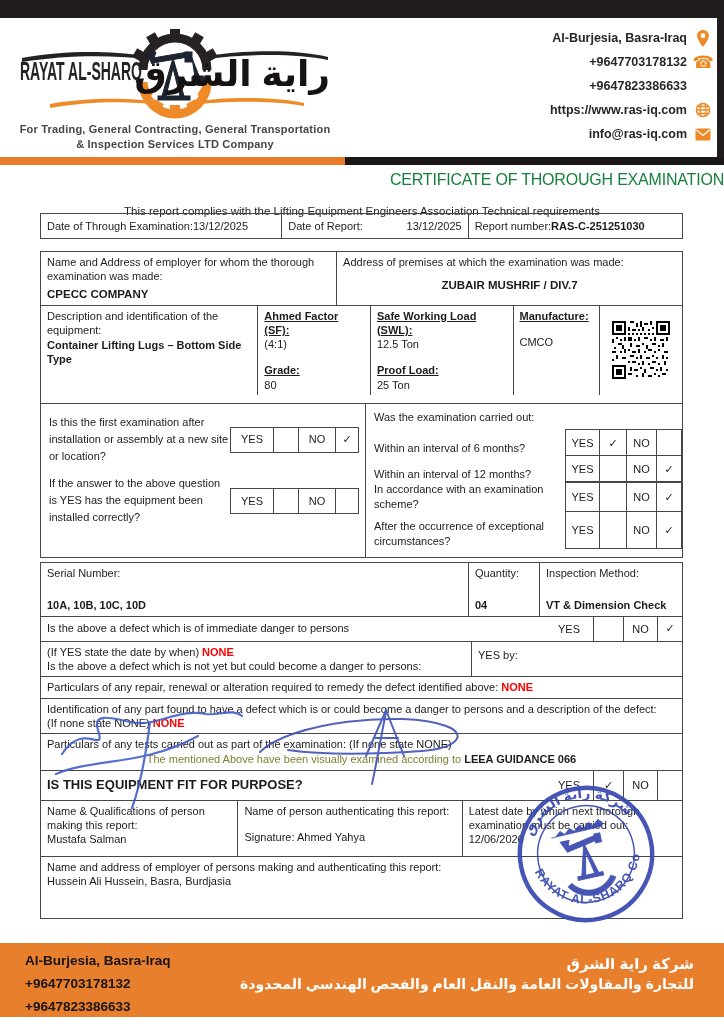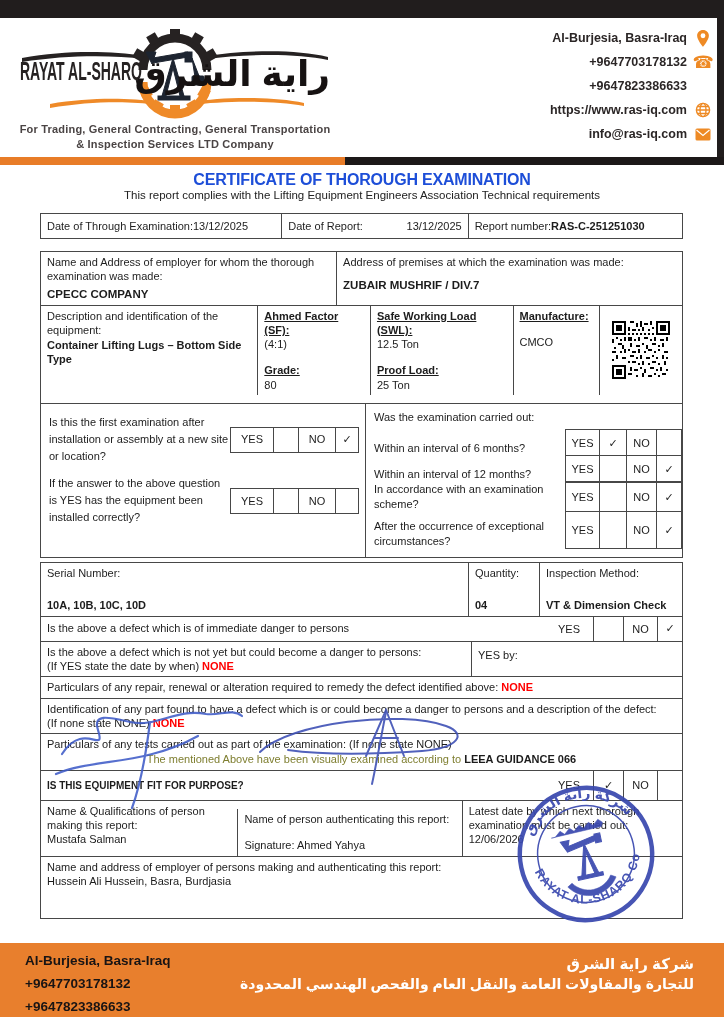--- a/index.html
+++ b/index.html
@@ -17,22 +17,22 @@
   .contact-row { display:flex; justify-content:flex-end; align-items:center; gap:7px; height:24px; }
   .contact-text { font-size:12.5px; font-weight:bold; color:#2b2626; }
   .icon-slot { width:18px; height:18px; display:flex; align-items:center; justify-content:center; }
   .phone-glyph { color:#ee8a25; font-size:17px; line-height:1; font-family:"DejaVu Sans",sans-serif; }
   .divider { position:absolute; left:0; top:157px; width:724px; height:8px; }
   .divider .org { position:absolute; left:0; top:0; width:345px; height:8px; background:#e87c28; }
   .divider .blk { position:absolute; left:345px; top:0; width:379px; height:8px; background:#1c1818; }
 
   
   .title-block { position:absolute; left:0; top:171px; width:724px; text-align:center; }
-  .cert-title { font-size:16px; font-weight:bold; color:#1d4ed8; letter-spacing:-.2px; }
-  .cert-sub { font-size:11.5px; color:#222; margin-top:0; }
+  .cert-title { font-size:16px; font-weight:normal; color:#15803d; letter-spacing:-.2px;text-align:right; }
+  .cert-sub { font-size:11.5px; color:#222; margin-top:16px; }
 
   
   .content { position:absolute; left:40px; top:213px; width:643px; }
   .tbl { border:1px solid #474747; }
   .row { display:flex; align-items:stretch; }
   .row + .row { border-top:1px solid #474747; }
   .cell { padding:3px 6px; font-size:11px; line-height:1.3; }
   .cell + .cell { border-left:1px solid #474747; }
   .lbl { color:#1e1e1e; }
   .b { font-weight:bold; }
@@ -42,21 +42,21 @@
 
   .date-tbl { display:flex; height:26px; }
   .date-tbl .cell { display:flex; align-items:center; white-space:nowrap; }
   .dc1 { width:241px; } .dc2 { width:187px;justify-content:space-between; } .dc3 { width:215px; }
 
   .gap12 { height:12px; } .gap4 { height:4px; }
 
   .c-emp { width:296px; } .c-prem { width:347px; }
   .emp-row { min-height:45px; }
   .emp-val { margin-top:3px; font-weight:bold; font-size:11.5px; }
-  .prem-val { margin-top:9px; font-weight:bold; font-size:11.5px; }
+  .prem-val { margin-top:9px; font-weight:bold; font-size:11.5px;text-align:center; }
 
   .eq-row { min-height:73px; }
   .c-desc { width:217px; } .c-sf { width:113px; } .c-swl { width:143px; } .c-man { width:87px; } .c-qr { width:83px; display:flex; align-items:center; justify-content:center; } .spacer12 { height:12px; }
 
   
   .exam-row { min-height:154px;margin-top:8px; }
   .c-exl { width:324px; padding:10px 6px 4px 8px; }
   .c-exr { width:319px; padding:6px 0 0 8px; }
   .q-line { display:flex; align-items:center; margin-bottom:10px; }
   .q-text { width:188px; font-size:11px; line-height:1.55; }
@@ -83,25 +83,25 @@
   .c-d1 { width:505px; display:flex; align-items:center; }
   .ck4 { display:flex; }
   .ck4 .bx { display:flex; align-items:center; justify-content:center; font-size:11px; border-left:1px solid #474747; }
   .k-yes { width:48px; } .k-c1 { width:30px; } .k-no { width:34px; } .k-c2 { width:25px; }
 
   .c-d2 { width:430px; } .c-d2r { width:211px; padding-top:6px; }
   .full { width:100%; }
   .tests-center { text-align:center; font-size:11px; margin-top:1px; }
 
   .fit-row { height:30px; }
-  .c-fit { width:505px; display:flex; align-items:center; font-size:10px; font-weight:bold; }
+  .c-fit { width:505px; display:flex; align-items:center; font-size:13px; font-weight:bold; }
   .f-yes { width:48px; } .f-c1 { width:30px; } .f-no { width:34px; } .f-c2 { width:25px; }
 
   .sig-row { min-height:56px; }
-  .c-s1 { width:197px; } .c-s2 { width:225px;margin-top:8px; } .c-s3 { width:221px; }
+  .c-s1 { width:197px; } .c-s2 { width:225px; } .c-s3 { width:221px; }
   .emp2-row { min-height:62px; }
 
   
   .sig-overlay { position:absolute; pointer-events:none; }
   .stamp { position:absolute; left:512px; top:780px; width:148px; height:148px; pointer-events:none; }
 
   
   .footer { position:absolute; left:0; top:943px; width:724px; height:74px; background:#e87f2d; }
   .f-left { position:absolute; left:25px; top:7px; }
   .f-left div { font-size:13.5px; font-weight:bold; color:#181414; line-height:1.7; }
@@ -381,22 +381,22 @@
         <div class="ck4">
           <span class="bx k-yes" style="border-left:none">YES</span>
           <span class="bx k-c1 chk"></span>
           <span class="bx k-no">NO</span>
           <span class="bx k-c2 chk">✓</span>
         </div>
       </div>
 
       <div class="row">
         <div class="cell c-d2">
+          <div><span>(If YES state the date by when) </span><span class="red">NONE</span></div>
           <div>Is the above a defect which is not yet but could become a danger to persons:</div>
-          <div><span>(If YES state the date by when) </span><span class="red">NONE</span></div>
         </div>
         <div class="cell c-d2r">YES by:</div>
       </div>
 
       <div class="row">
         <div class="cell full"><span>Particulars of any repair, renewal or alteration required to remedy the defect identified above: </span><span class="red">NONE</span></div>
       </div>
 
       <div class="row">
         <div class="cell full">

